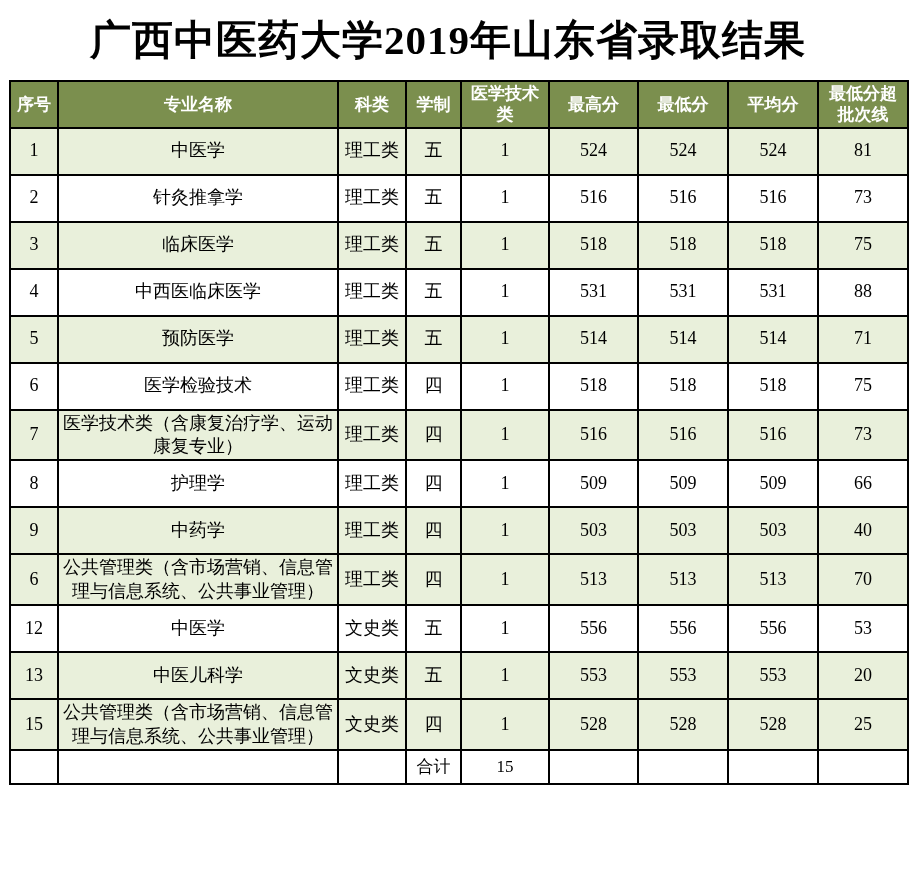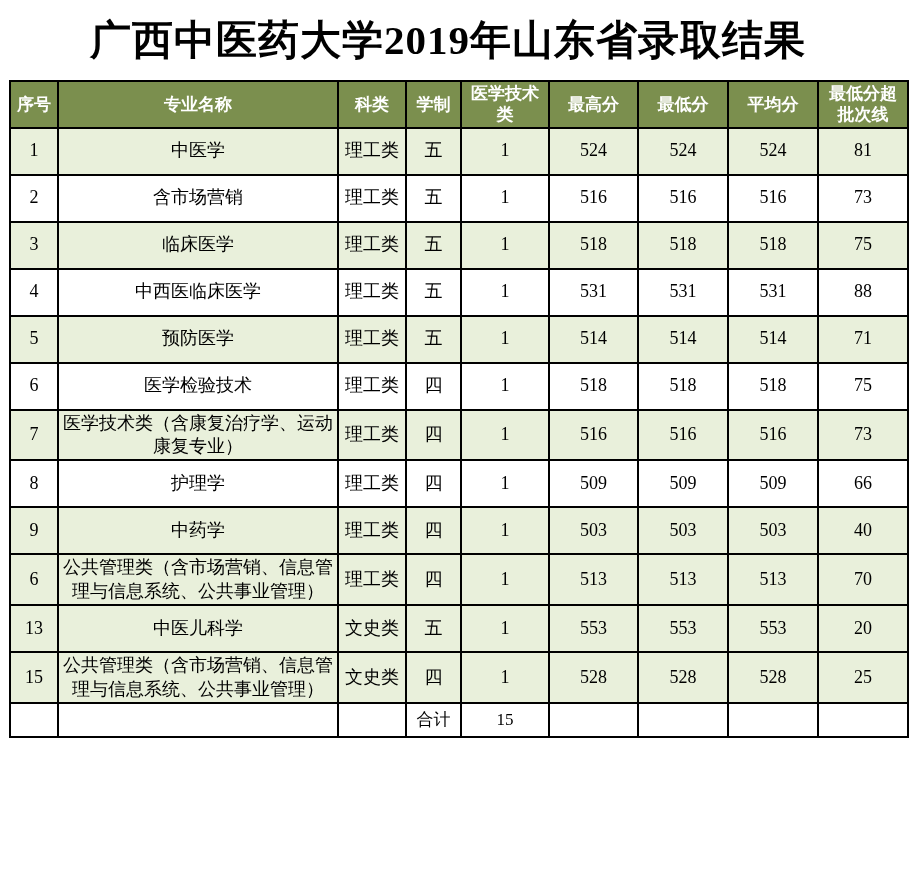--- a/index.html
+++ b/index.html
@@ -121,21 +121,21 @@
         <td>理工类</td>
         <td>五</td>
         <td>1</td>
         <td>524</td>
         <td>524</td>
         <td>524</td>
         <td>81</td>
       </tr>
       <tr>
         <td>2</td>
-        <td>含市场营销</td>
+        <td>针灸推拿学</td>
         <td>理工类</td>
         <td>五</td>
         <td>1</td>
         <td>516</td>
         <td>516</td>
         <td>516</td>
         <td>73</td>
       </tr>
       <tr class="alt">
         <td>3</td>
@@ -218,20 +218,31 @@
         <td>6</td>
         <td class="major-long">公共管理类（含市场营销、信息管理与信息系统、公共事业管理）</td>
         <td>理工类</td>
         <td>四</td>
         <td>1</td>
         <td>513</td>
         <td>513</td>
         <td>513</td>
         <td>70</td>
       </tr>
+      <tr>
+        <td>12</td>
+        <td>中医学</td>
+        <td>文史类</td>
+        <td>五</td>
+        <td>1</td>
+        <td>556</td>
+        <td>556</td>
+        <td>556</td>
+        <td>53</td>
+      </tr>
       <tr class="alt">
         <td>13</td>
         <td>中医儿科学</td>
         <td>文史类</td>
         <td>五</td>
         <td>1</td>
         <td>553</td>
         <td>553</td>
         <td>553</td>
         <td>20</td>

